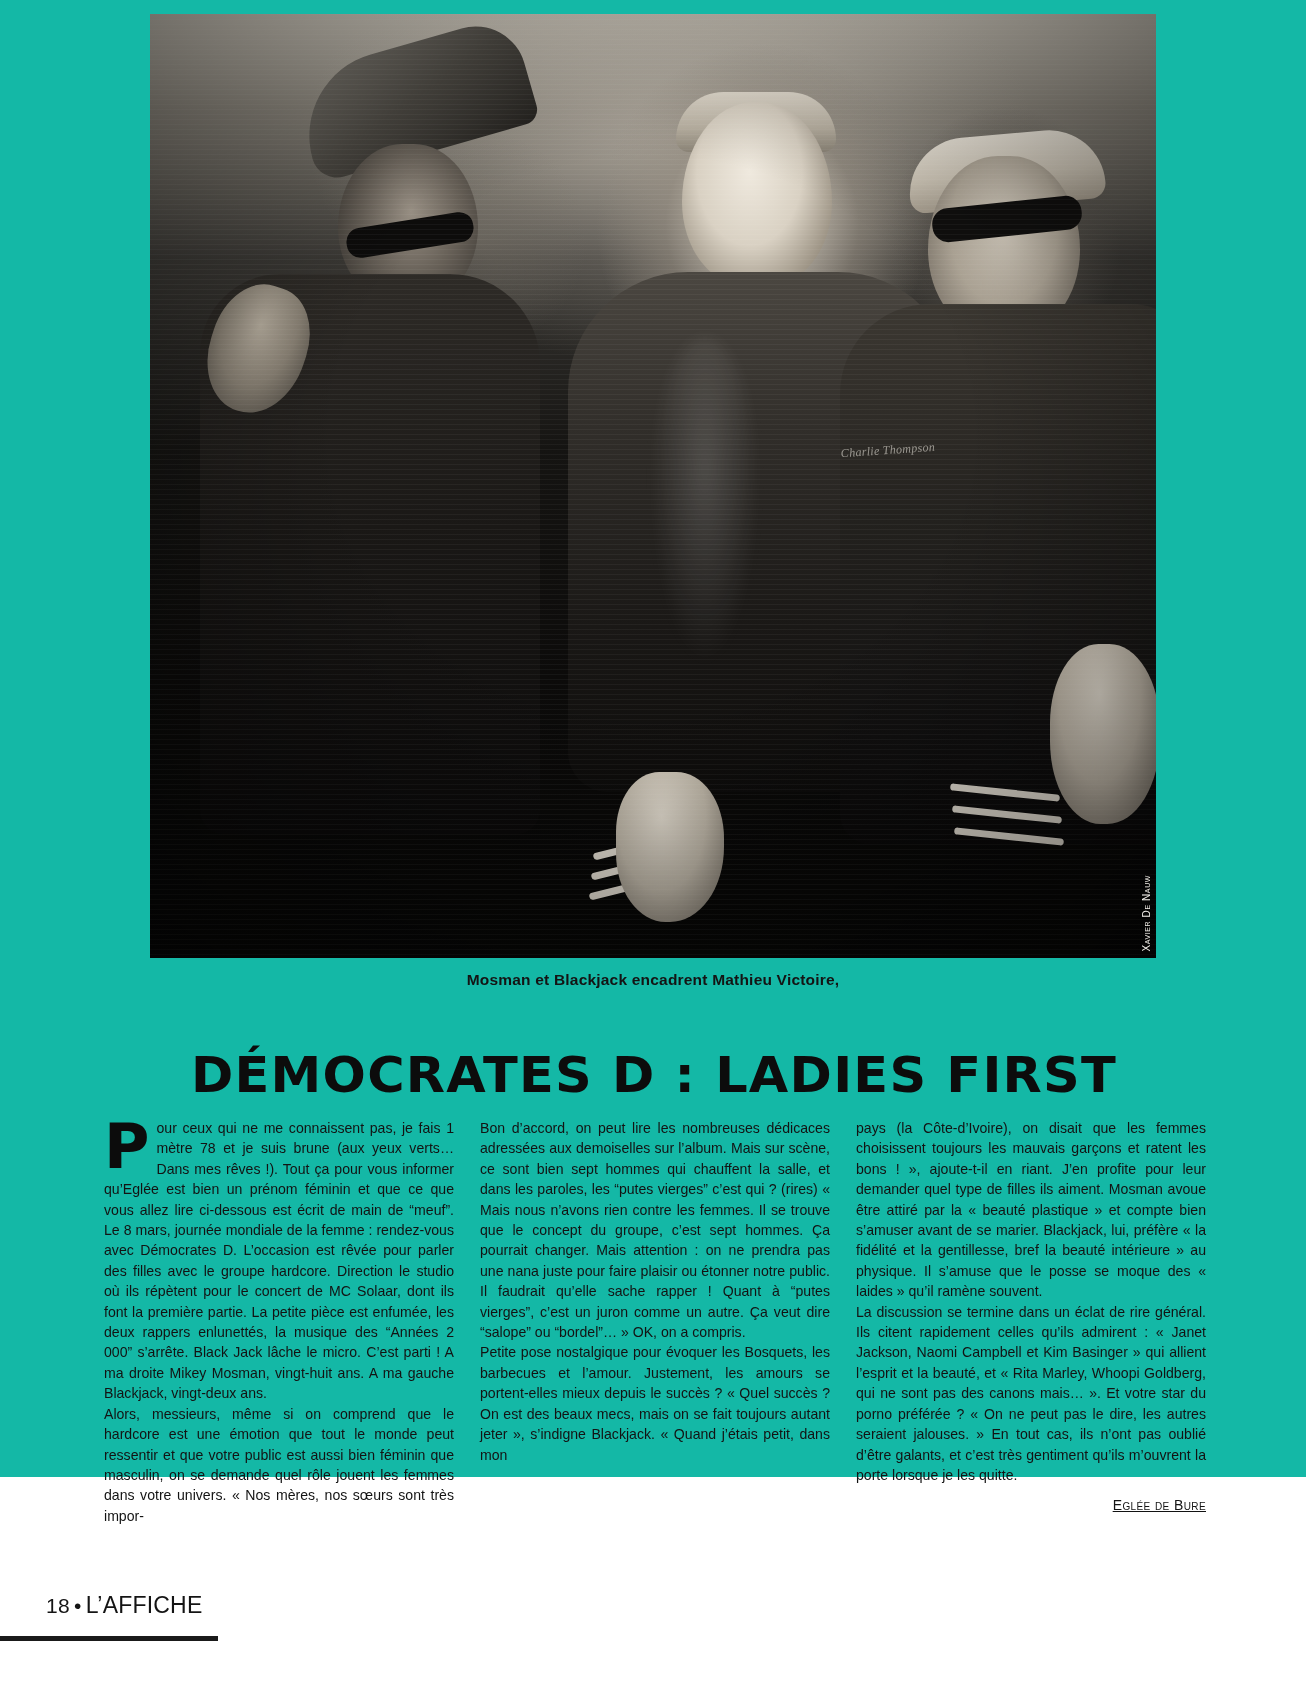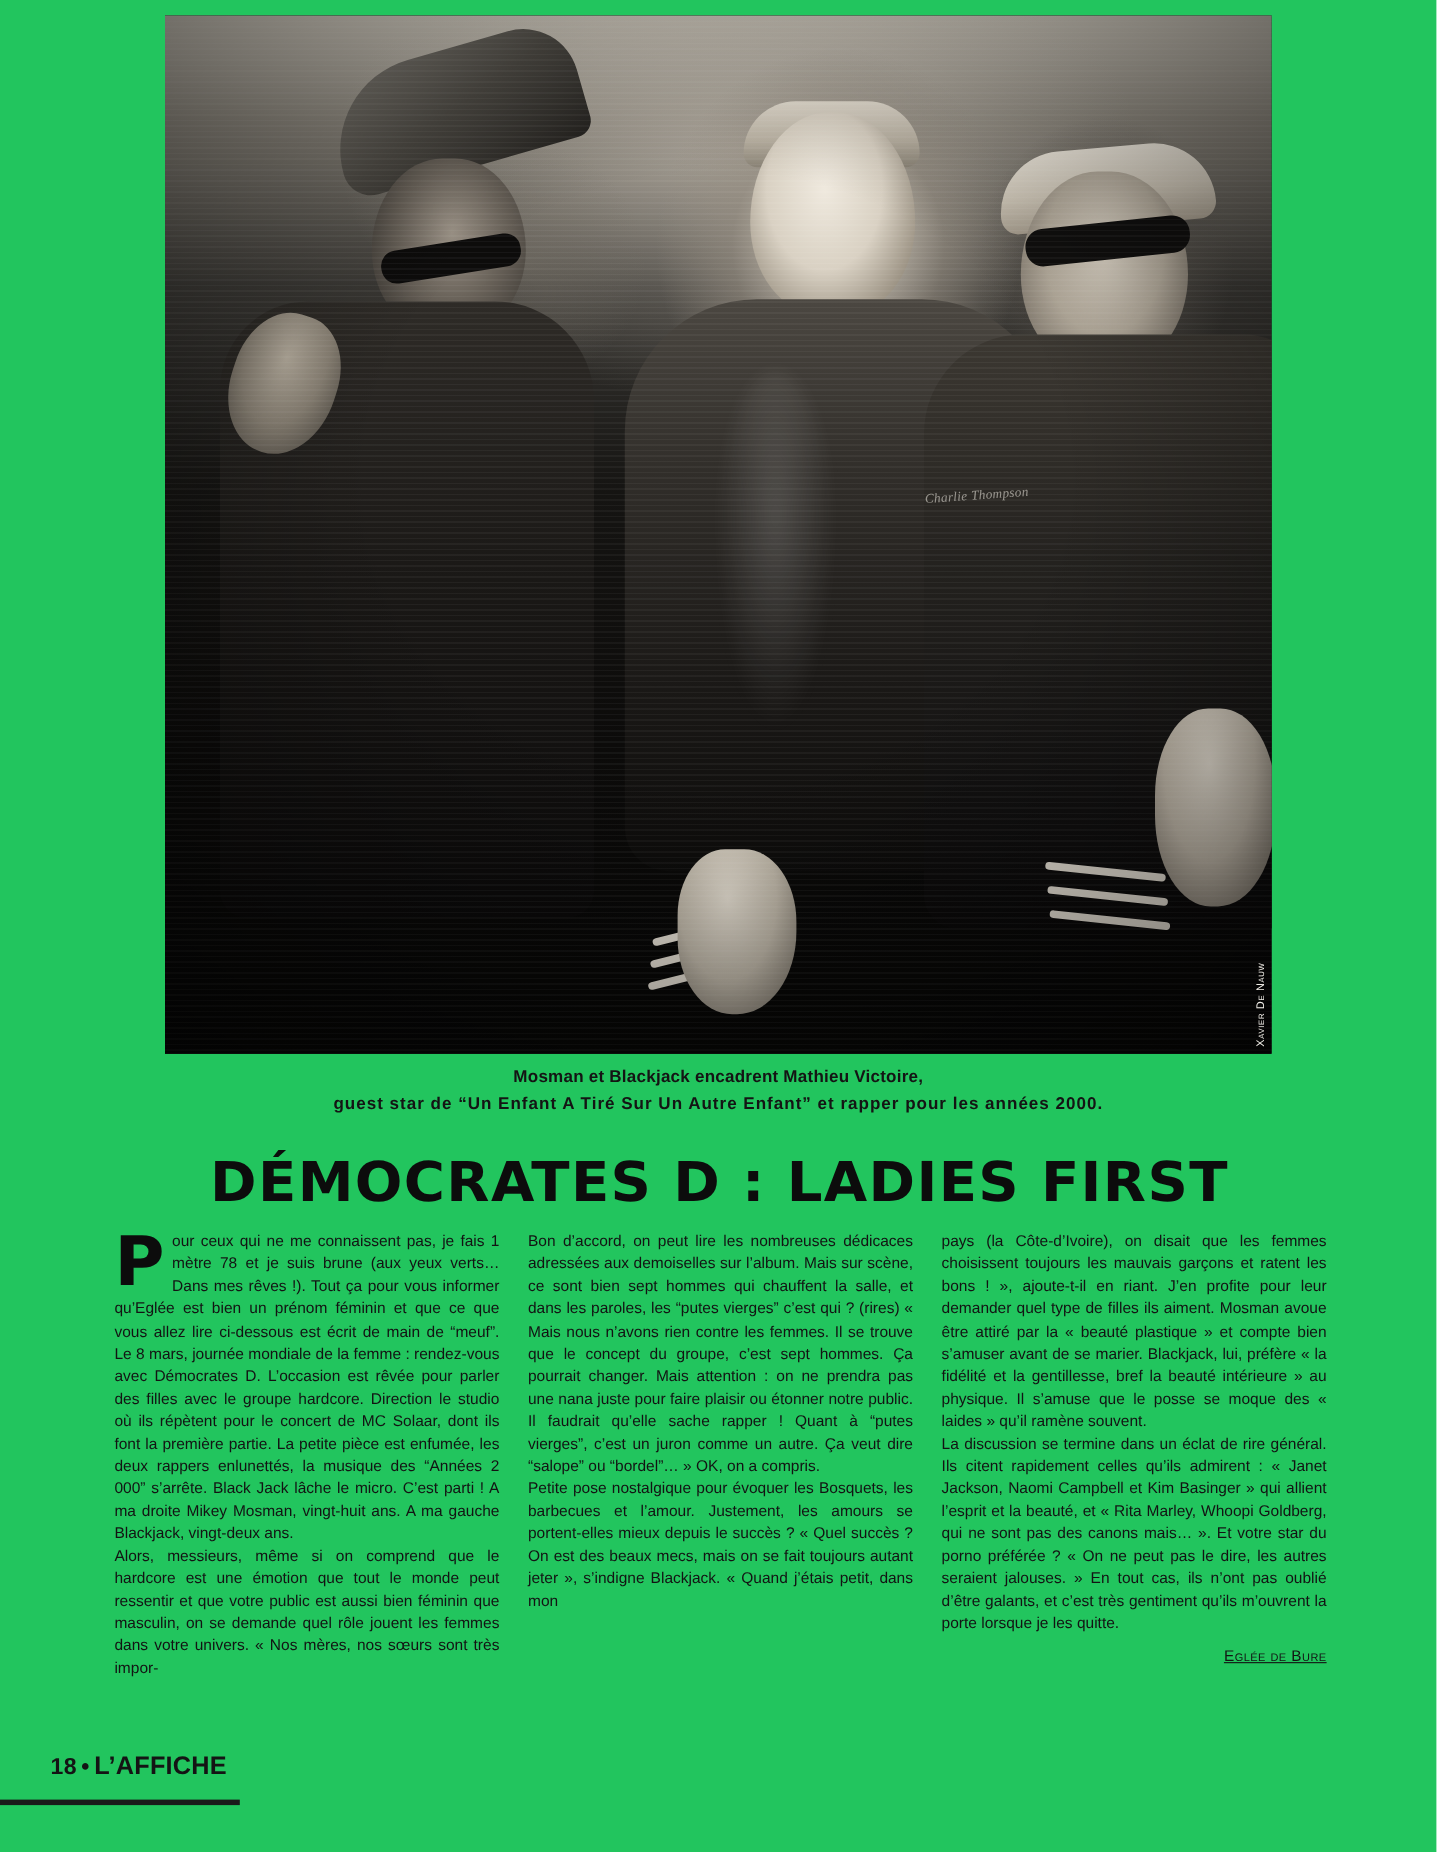--- a/index.html
+++ b/index.html
@@ -12,22 +12,22 @@
     height: 1684px;
     font-family: "Liberation Sans", sans-serif;
     color: #111111;
     position: relative;
     overflow: hidden;
   }
 
   .page {
     position: relative;
     width: 1306px;
-    height: 1684px;
-    background: #22c55e;
+    height: 1477px;
+    background: #14b8a6;
   }
 
   
   .photo-wrap {
     position: absolute;
     left: 150px;
     top: 14px;
     width: 1006px;
     height: 944px;
     overflow: hidden;
@@ -301,21 +301,21 @@
     top: 1636px;
     width: 218px;
     height: 5px;
     background: #1a1a1a;
   }
   .footer {
     position: absolute;
     left: 46px;
     top: 1592px;
     font-size: 21px;
-    font-weight: bold;
+    font-weight: normal;
     letter-spacing: 0.3px;
     color: #141414;
   }
   .footer .sep { padding: 0 4px; }
   .footer .mag { font-size: 23px; letter-spacing: 0.2px; }
 </style>
 </head>
 <body>
 
 <div class="page">
@@ -355,21 +355,20 @@
     <div class="stripe" style="left:804px; top:819px; width:110px; transform:rotate(6deg);"></div>
 
     <div class="jacket-logo">Charlie Thompson</div>
     <div class="photo-lines"></div>
     <div class="photo-vign"></div>
     <div class="photo-credit">Xavier De Nauw</div>
   </div>
 
   <div class="caption">
     <div>Mosman et Blackjack encadrent Mathieu Victoire,</div>
-    <div class="l2">guest star de “Un Enfant A Tiré Sur Un Autre Enfant” et rapper pour les années 2000.</div>
   </div>
 
   <div class="headline">DÉMOCRATES D : LADIES FIRST</div>
 
   <div class="columns">
 
     <div class="col">
       <p><span class="dropcap">P</span><span>our ceux qui ne me connaissent pas, je fais 1 mètre 78 et je suis brune (aux yeux verts… Dans mes rêves !). Tout ça pour vous informer qu’Eglée est bien un prénom féminin et que ce que vous allez lire ci-dessous est écrit de main de “meuf”. Le 8 mars, journée mondiale de la femme : rendez-vous avec Démocrates D. L’occasion est rêvée pour parler des filles avec le groupe hardcore. Direction le studio où ils répètent pour le concert de MC Solaar, dont ils font la première partie. La petite pièce est enfumée, les deux rappers enlunettés, la musique des “Années 2 000” s’arrête. Black Jack lâche le micro. C’est parti ! A ma droite Mikey Mosman, vingt-huit ans. A ma gauche Blackjack, vingt-deux ans.</span></p>
       <p>Alors, messieurs, même si on comprend que le hardcore est une émotion que tout le monde peut ressentir et que votre public est aussi bien féminin que masculin, on se demande quel rôle jouent les femmes dans votre univers. « Nos mères, nos sœurs sont très impor-</p>
     </div>

